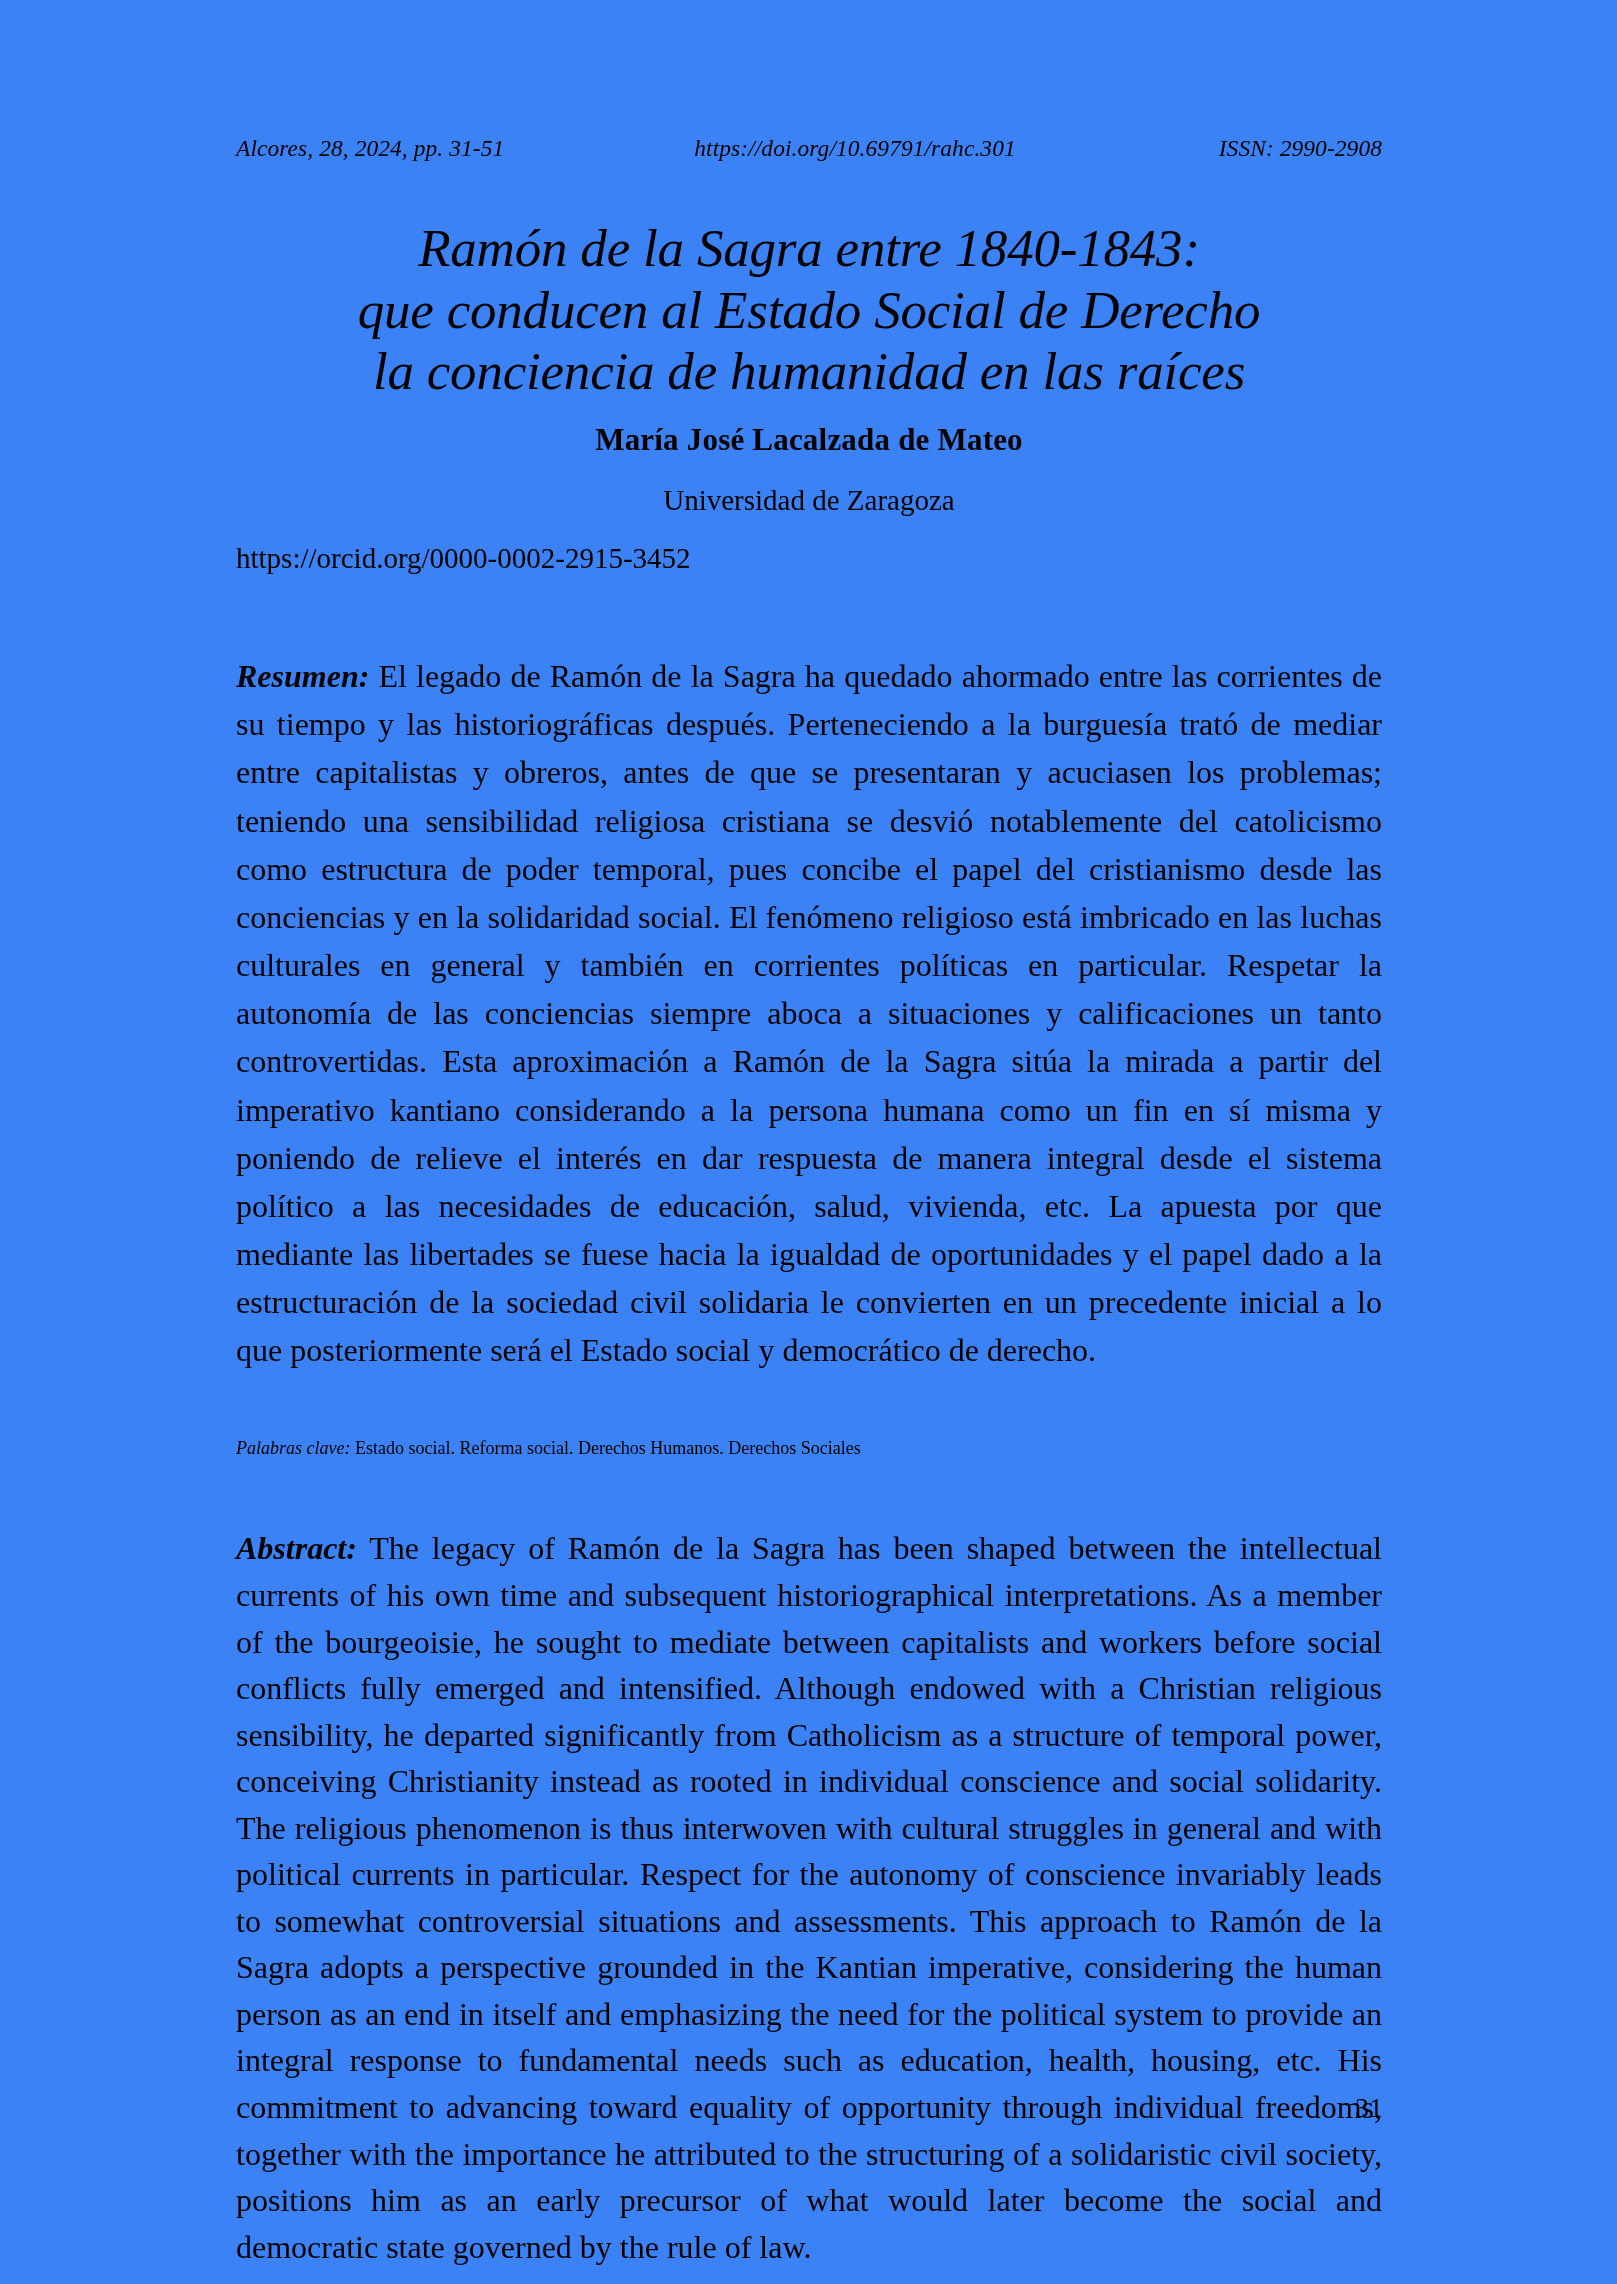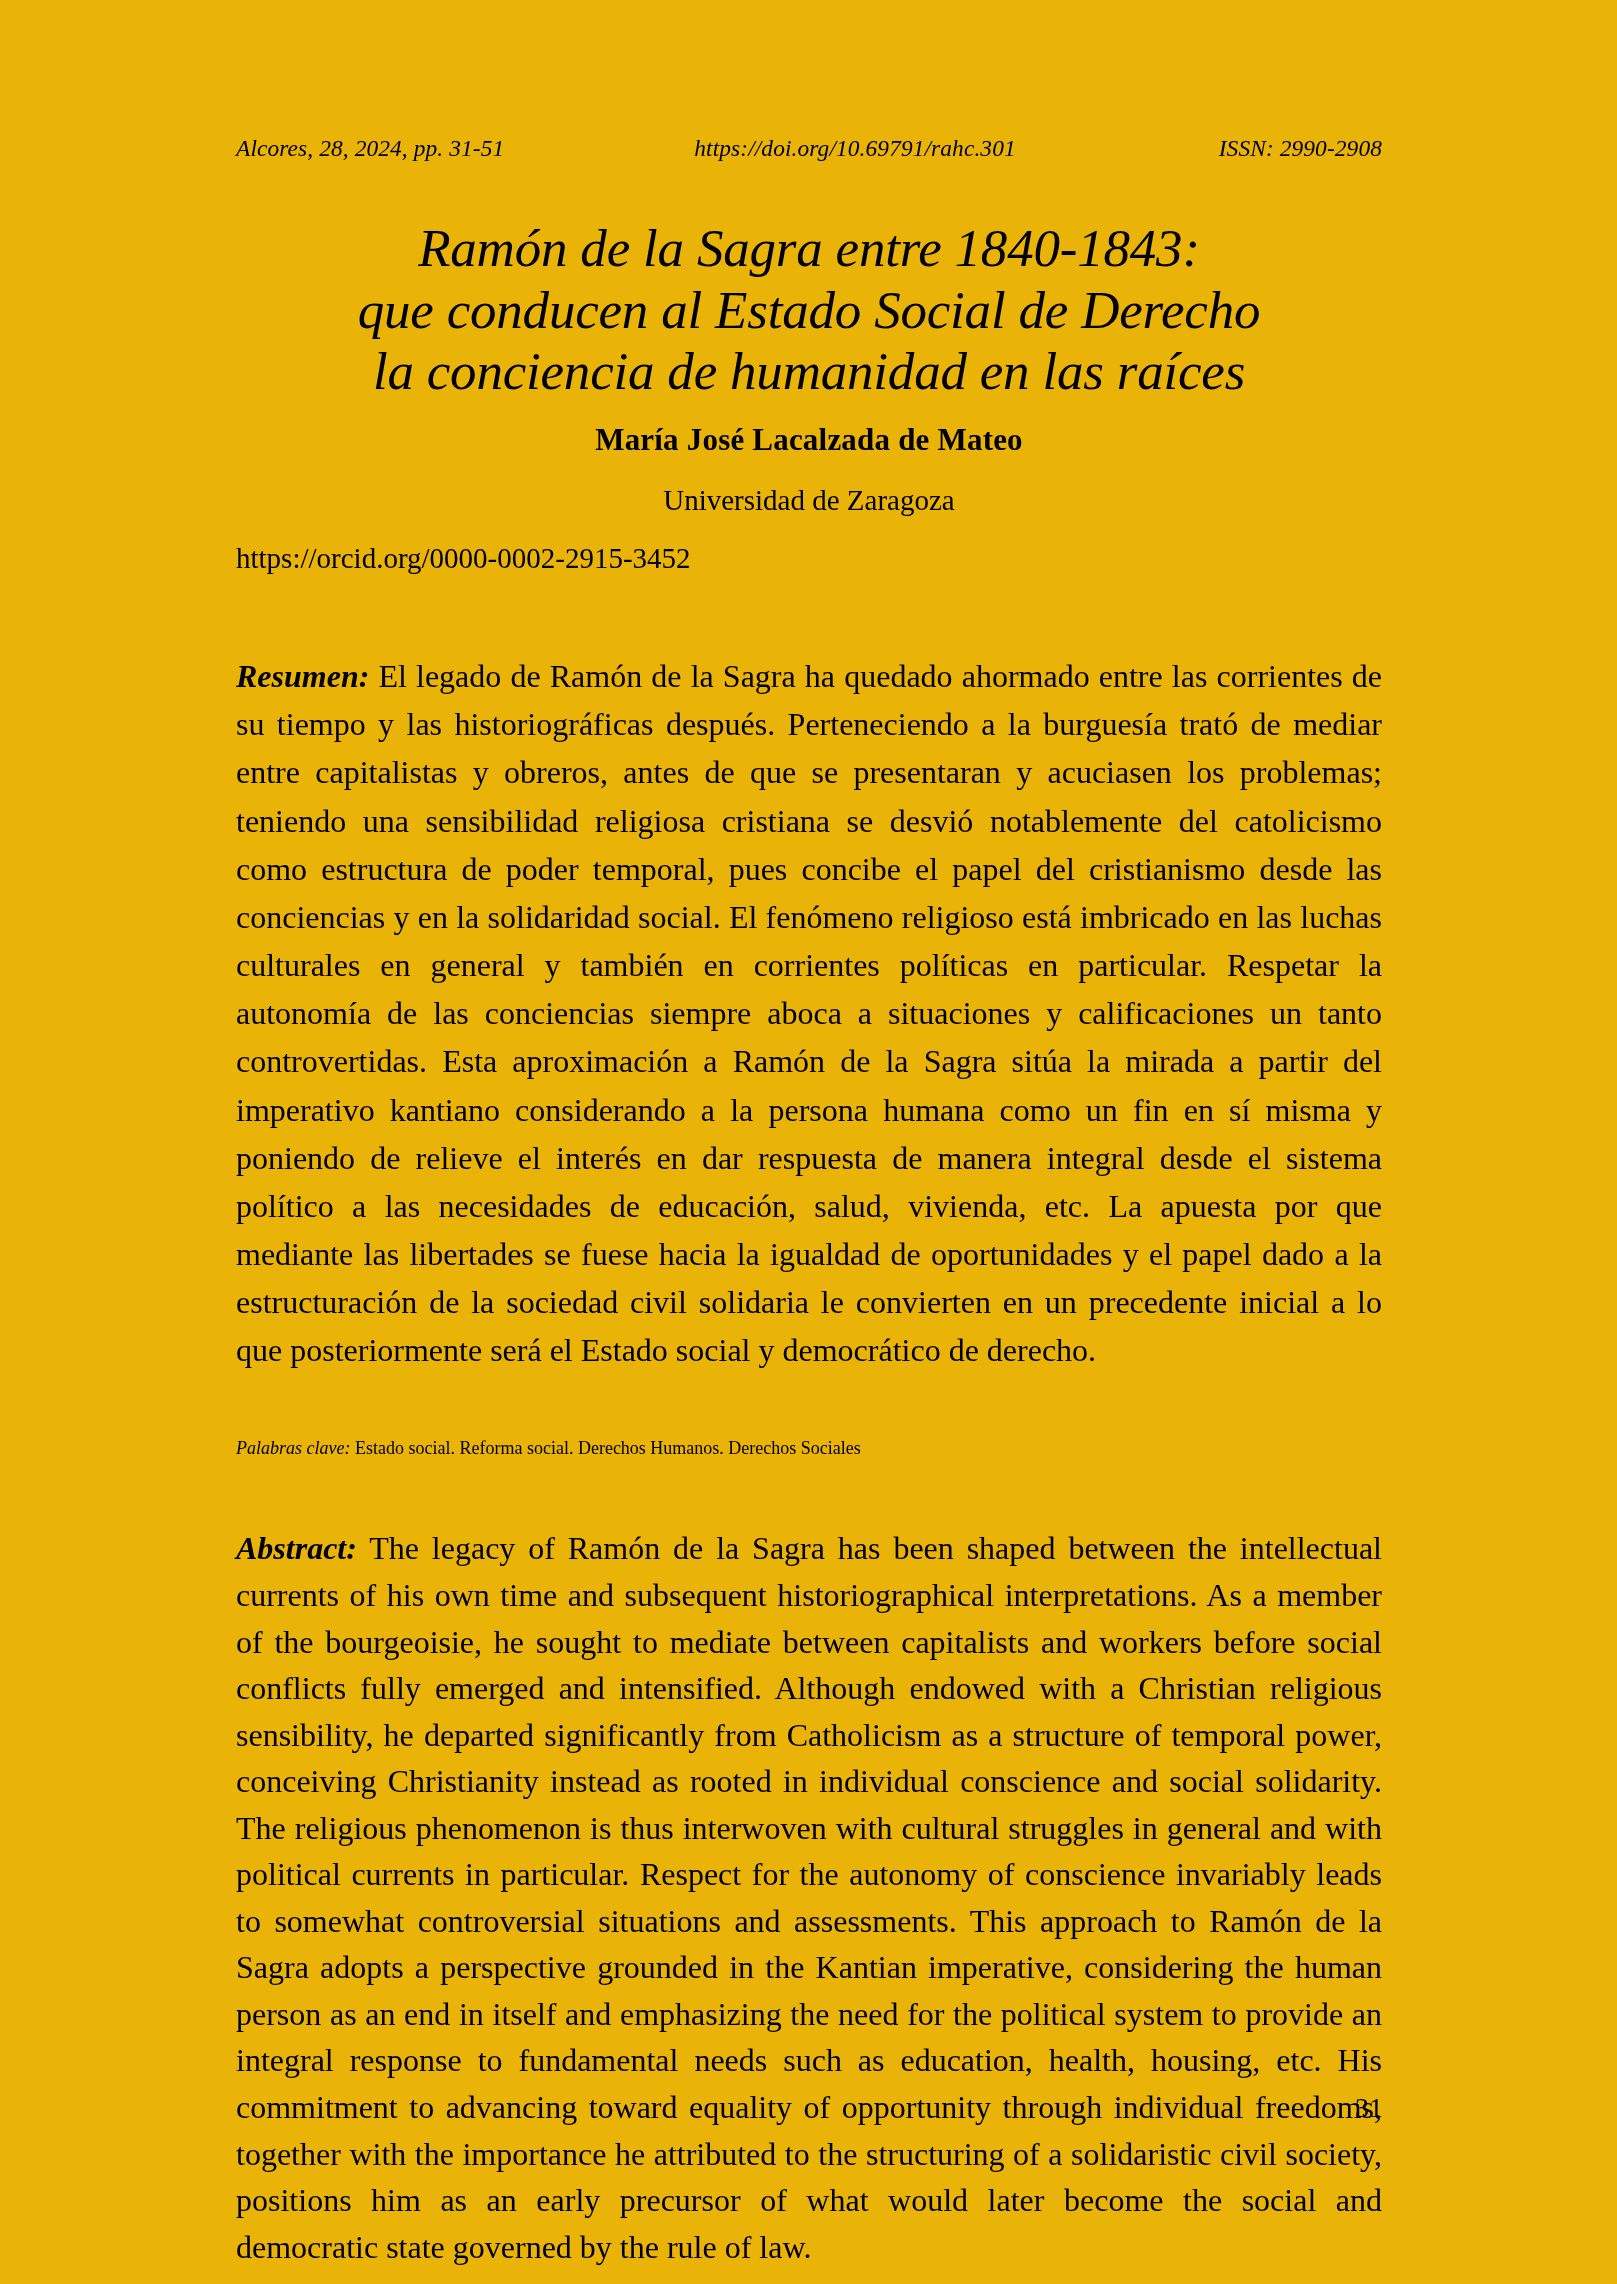--- a/index.html
+++ b/index.html
@@ -8,21 +8,21 @@
     background: #ffffff;
   }
   body {
     font-family: "Liberation Serif", "DejaVu Serif", serif;
     color: #000000;
   }
   .page {
     position: relative;
     width: 1618px;
     height: 2284px;
-    background: #eab308;
+    background: #3b82f6;
     box-sizing: border-box;
     padding: 0;
     overflow: hidden;
   }
   .content {
     position: absolute;
     left: 236px;
     top: 0;
     width: 1146px;
   }

